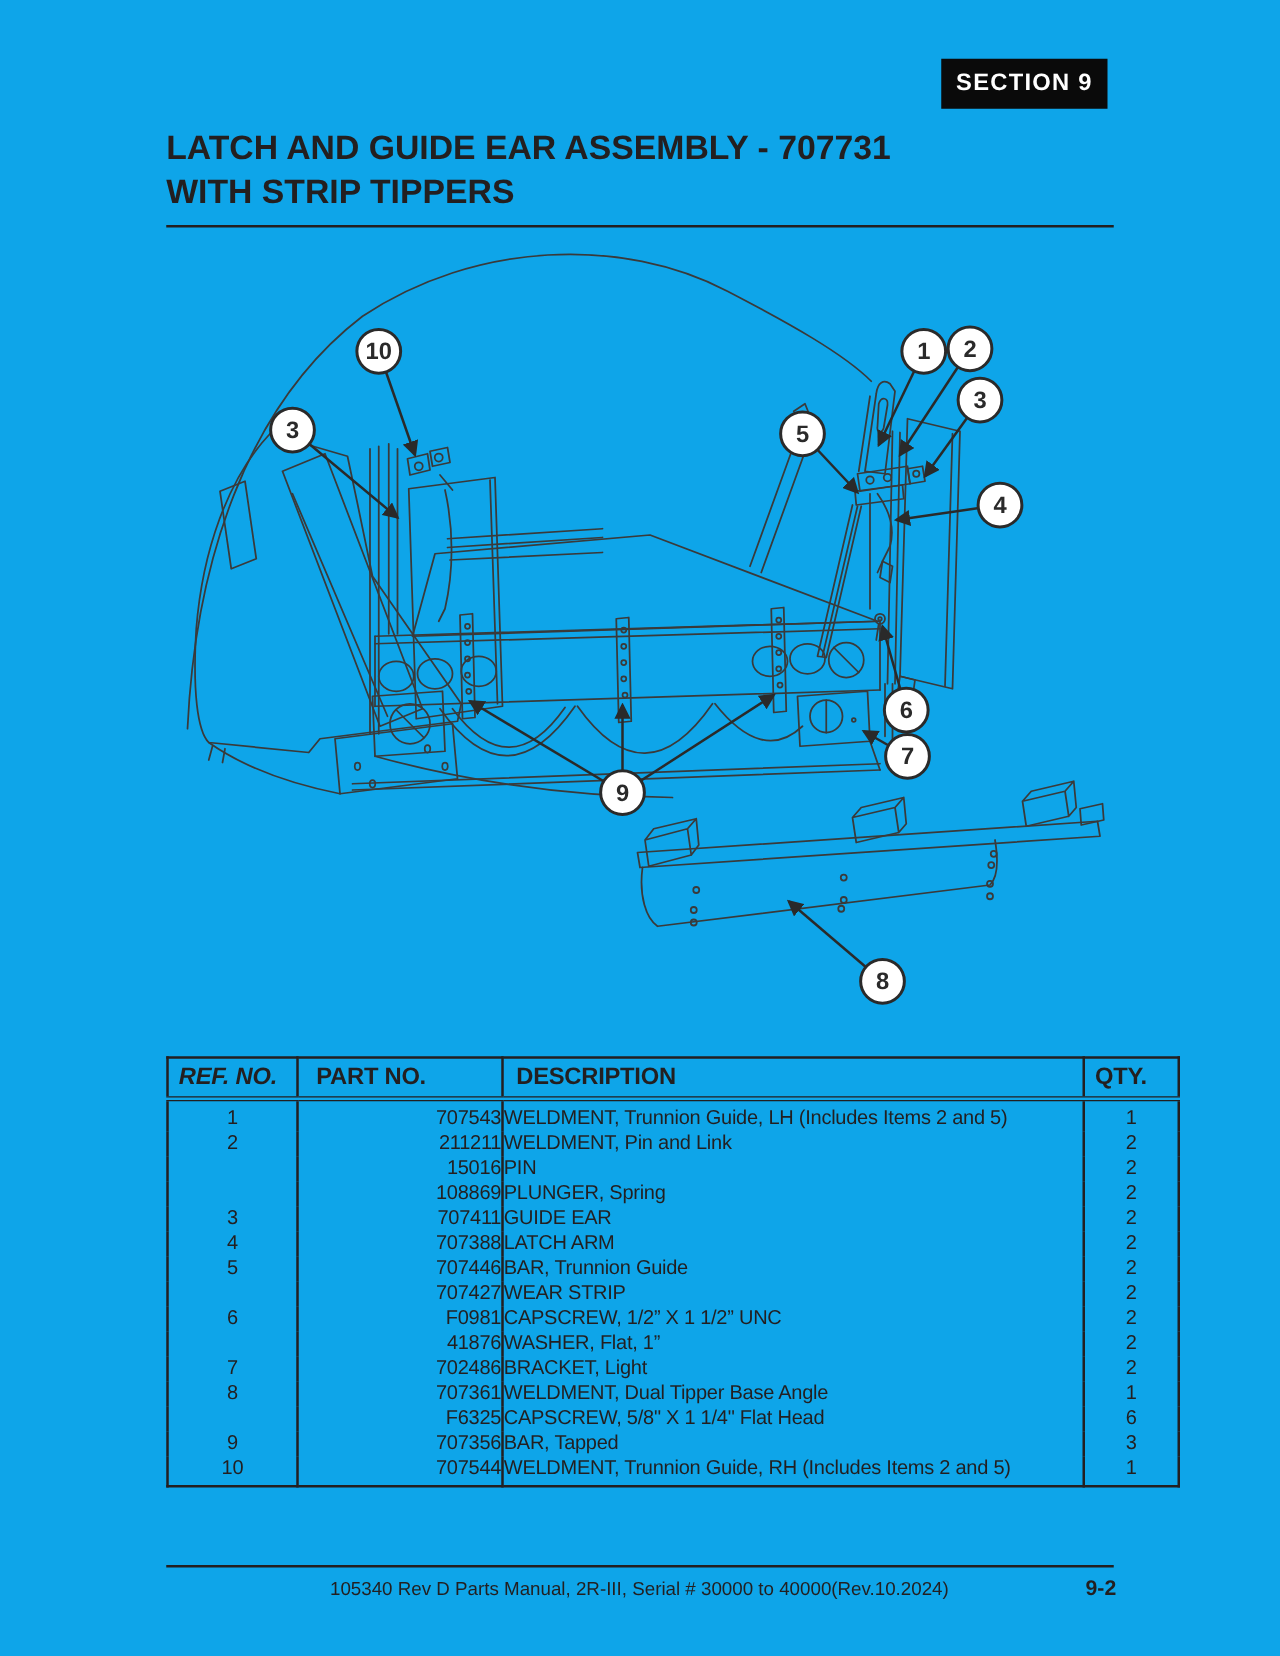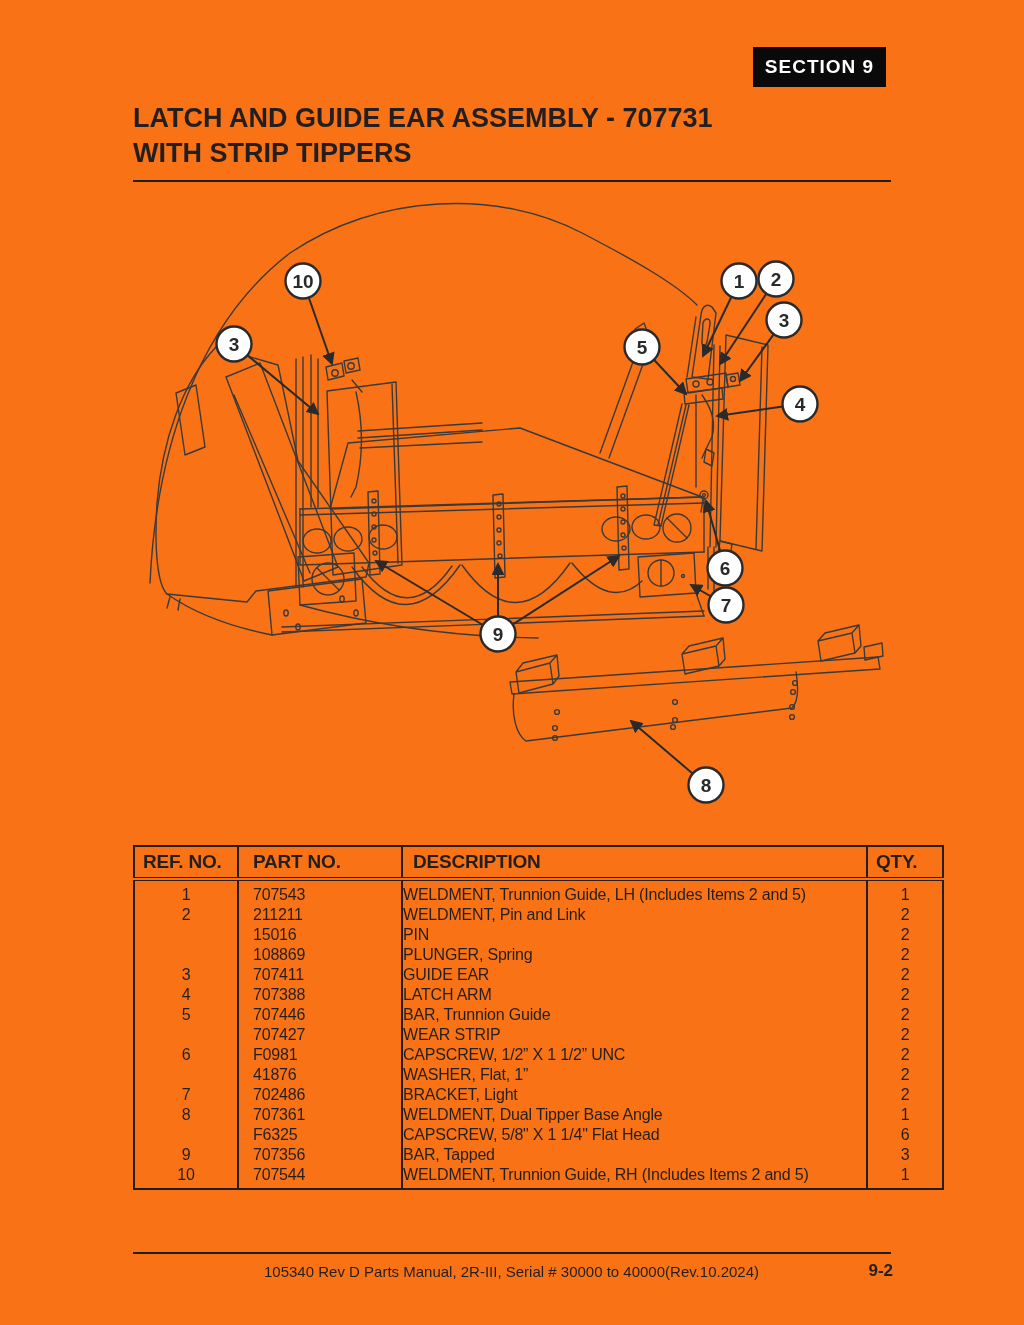--- a/index.html
+++ b/index.html
@@ -1,17 +1,17 @@
 <!DOCTYPE html>
 <html><head>
 <meta charset="utf-8">
 <style>
   html,body{margin:0;padding:0;background:#ffffff;}
   .page{
-    position:relative;width:1024px;height:1325px;background:#f97316;
+    position:relative;width:1024px;height:1325px;background:#0ea5e9;
     font-family:"Liberation Sans",sans-serif;color:#231f20;overflow:hidden;
   }
   .badge{
     position:absolute;left:753px;top:47px;width:133px;height:40px;
     background:#0a0a0a;color:#ffffff;display:flex;align-items:center;justify-content:center;
     font-size:19px;font-weight:bold;letter-spacing:1px;
   }
   .title{
     position:absolute;left:133px;top:101px;width:757px;text-align:left;
     font-size:27px;font-weight:bold;line-height:35px;letter-spacing:0px;color:#231f20;
@@ -29,31 +29,31 @@
   .parts-table{
     position:absolute;left:133px;top:845px;width:757px;
     border-collapse:collapse;table-layout:fixed;
     font-family:"Liberation Sans",sans-serif;color:#231f20;
   }
   .parts-table th{
     border:2px solid #231f20;border-bottom:4px double #231f20;
     font-size:19px;font-weight:bold;text-align:left;height:30px;
     padding:0 0 0 10px;letter-spacing:-0.2px;white-space:nowrap;
   }
-  .parts-table th.h0{width:94px;padding-left:8px;}
+  .parts-table th.h0{width:94px;padding-left:8px;font-style:italic;}
   .parts-table th.h1{width:148px;padding-left:14px;}
   .parts-table th.h2{width:453px;}
   .parts-table th.h3{width:62px;padding-left:8px;padding-right:4px;}
   .parts-table td{
     border-left:2px solid #231f20;border-right:2px solid #231f20;
     font-size:16px;height:20px;line-height:20px;padding:0;
     letter-spacing:-0.2px;white-space:nowrap;overflow:hidden;
   }
   .parts-table td.c0{text-align:center;}
-  .parts-table td.c1{padding-left:14px;}
+  .parts-table td.c1{padding-left:14px;text-align:right;}
   .parts-table td.c2{}
   .parts-table td.c3{text-align:center;}
   .parts-table tbody tr:first-child td{padding-top:4px;}
   .parts-table tbody tr:last-child td{border-bottom:2px solid #231f20;padding-bottom:3px;}
   .footer-text{
     position:absolute;left:133px;top:1263px;width:757px;text-align:center;
     font-size:15px;color:#231f20;
   }
   .page-number{
     position:absolute;right:131px;top:1261px;font-size:17px;font-weight:bold;color:#231f20;

